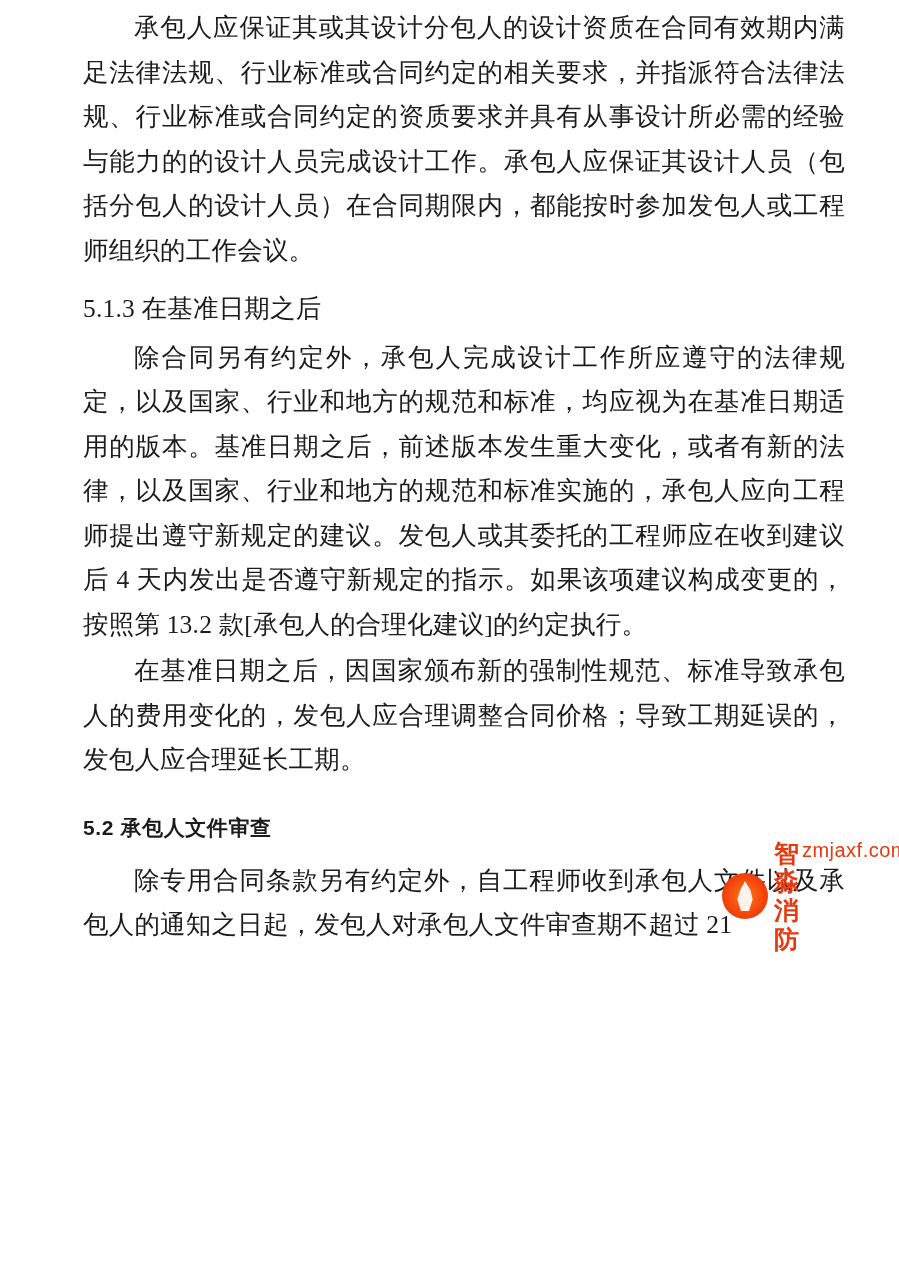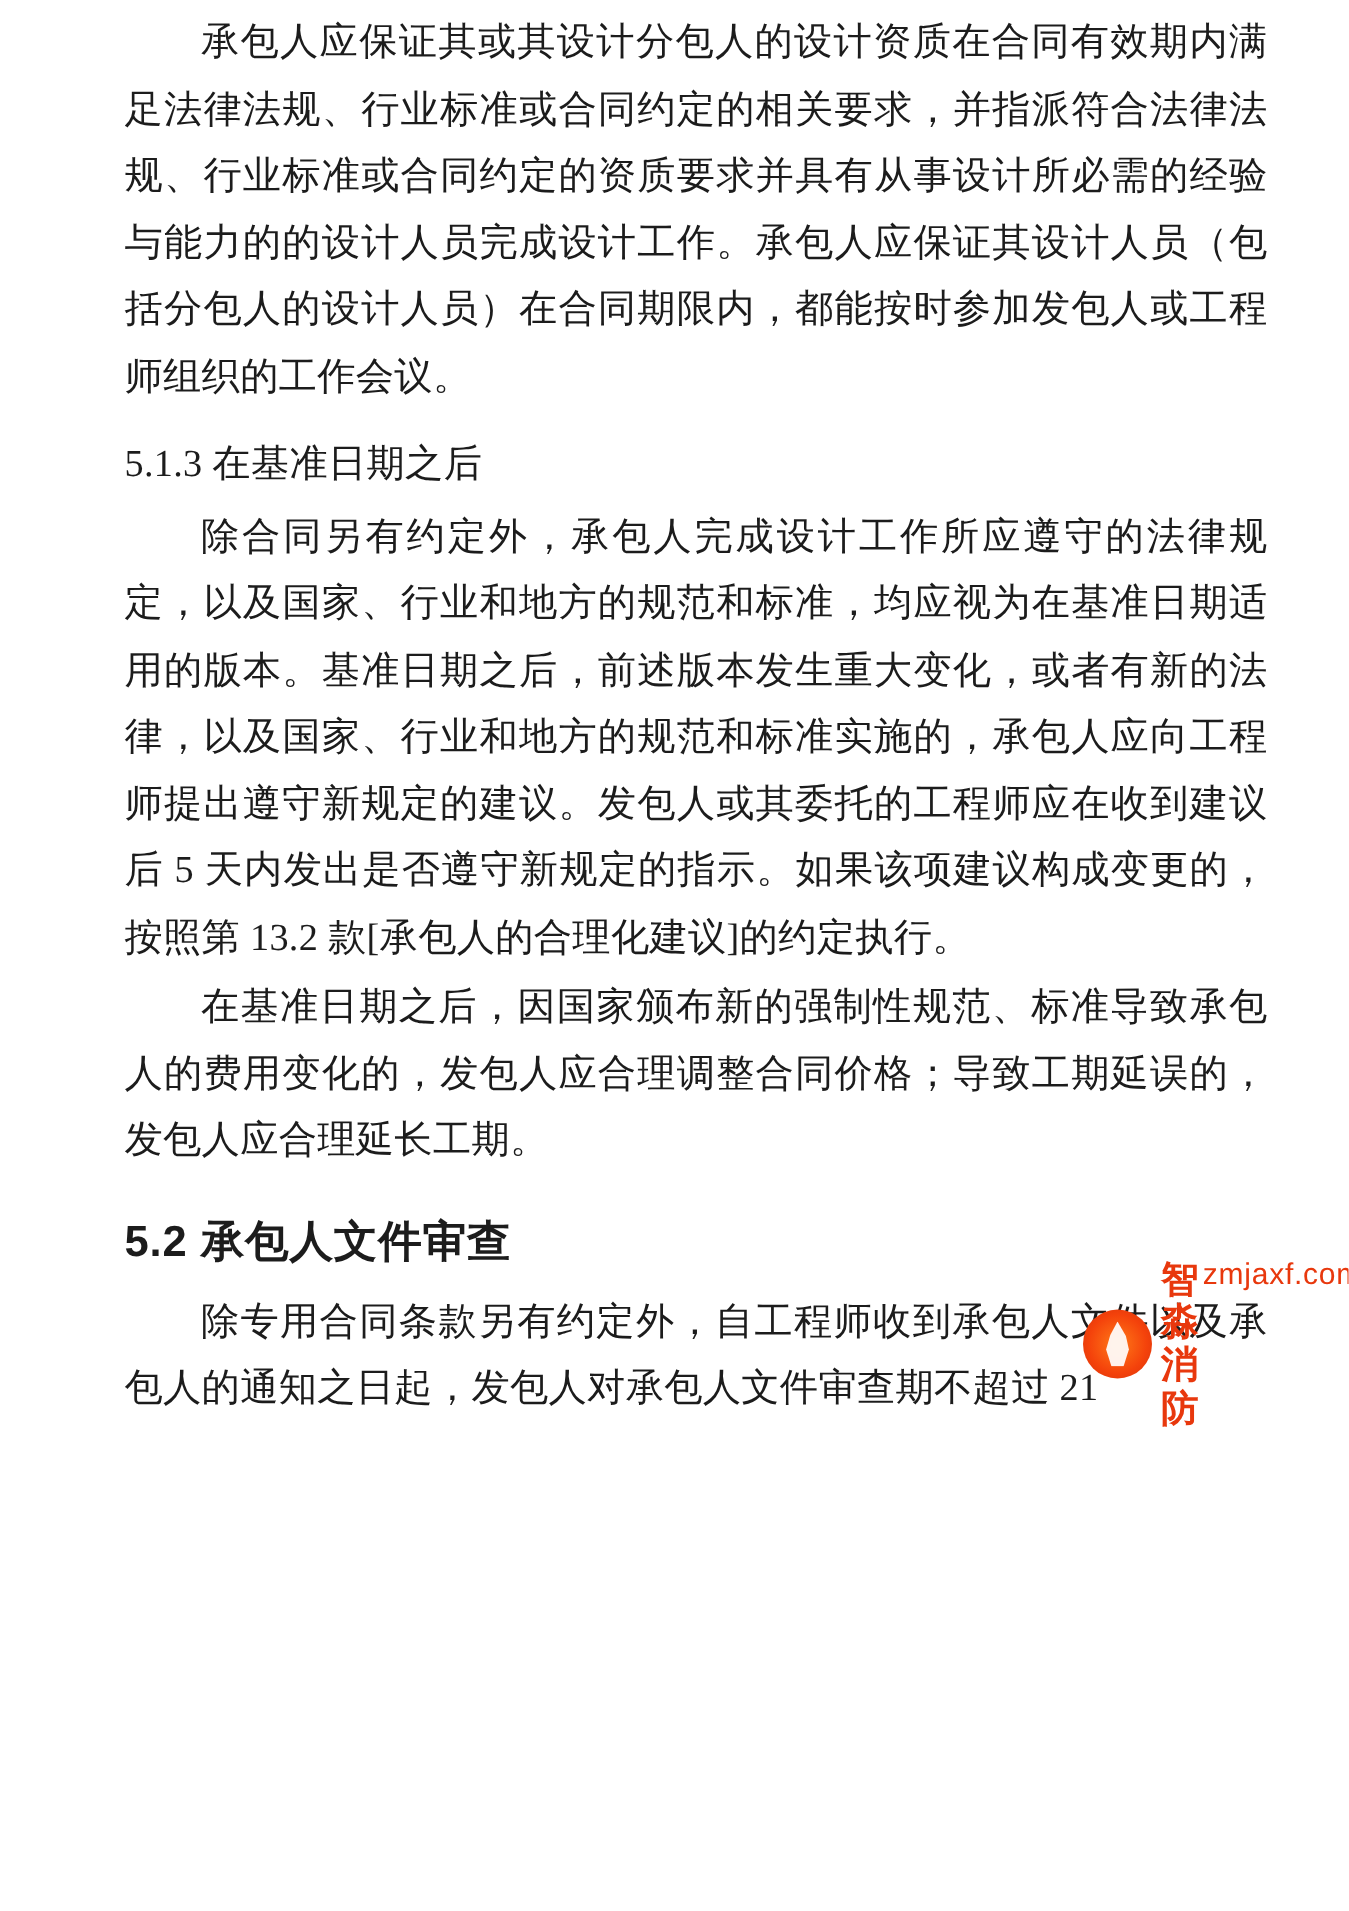--- a/index.html
+++ b/index.html
@@ -45,21 +45,21 @@
   h3.sub-heading {
     margin: 14px 0 4px 0;
     font-size: 25.5px;
     line-height: 44.5px;
     font-weight: normal;
     letter-spacing: 0.2px;
     text-indent: 0;
   }
   h2.section-heading {
     margin: 22px 0 8px 0;
-    font-size: 29px;
+    font-size: 21px;
     line-height: 46px;
     font-weight: bold;
     letter-spacing: 0.6px;
     text-indent: 0;
     font-family: "Liberation Sans", sans-serif;
   }
 
   
   .watermark {
     position: absolute;
@@ -111,21 +111,21 @@
 </head>
 <body>
 
 <div class="page">
   <div class="content">
 
     <p class="body-par">承包人应保证其或其设计分包人的设计资质在合同有效期内满足法律法规、行业标准或合同约定的相关要求，并指派符合法律法规、行业标准或合同约定的资质要求并具有从事设计所必需的经验与能力的的设计人员完成设计工作。承包人应保证其设计人员（包括分包人的设计人员）在合同期限内，都能按时参加发包人或工程师组织的工作会议。</p>
 
     <h3 class="sub-heading">5.1.3  在基准日期之后</h3>
 
-    <p class="body-par">除合同另有约定外，承包人完成设计工作所应遵守的法律规定，以及国家、行业和地方的规范和标准，均应视为在基准日期适用的版本。基准日期之后，前述版本发生重大变化，或者有新的法律，以及国家、行业和地方的规范和标准实施的，承包人应向工程师提出遵守新规定的建议。发包人或其委托的工程师应在收到建议后 5 天内发出是否遵守新规定的指示。如果该项建议构成变更的，按照第 13.2 款[承包人的合理化建议]的约定执行。</p>
+    <p class="body-par">除合同另有约定外，承包人完成设计工作所应遵守的法律规定，以及国家、行业和地方的规范和标准，均应视为在基准日期适用的版本。基准日期之后，前述版本发生重大变化，或者有新的法律，以及国家、行业和地方的规范和标准实施的，承包人应向工程师提出遵守新规定的建议。发包人或其委托的工程师应在收到建议后 4 天内发出是否遵守新规定的指示。如果该项建议构成变更的，按照第 13.2 款[承包人的合理化建议]的约定执行。</p>
 
     <p class="body-par">在基准日期之后，因国家颁布新的强制性规范、标准导致承包人的费用变化的，发包人应合理调整合同价格；导致工期延误的，发包人应合理延长工期。</p>
 
     <h2 class="section-heading">5.2  承包人文件审查</h2>
 
 
     <p class="body-par">除专用合同条款另有约定外，自工程师收到承包人文件以及承包人的通知之日起，发包人对承包人文件审查期不超过 21</p>
 
   </div>
 

